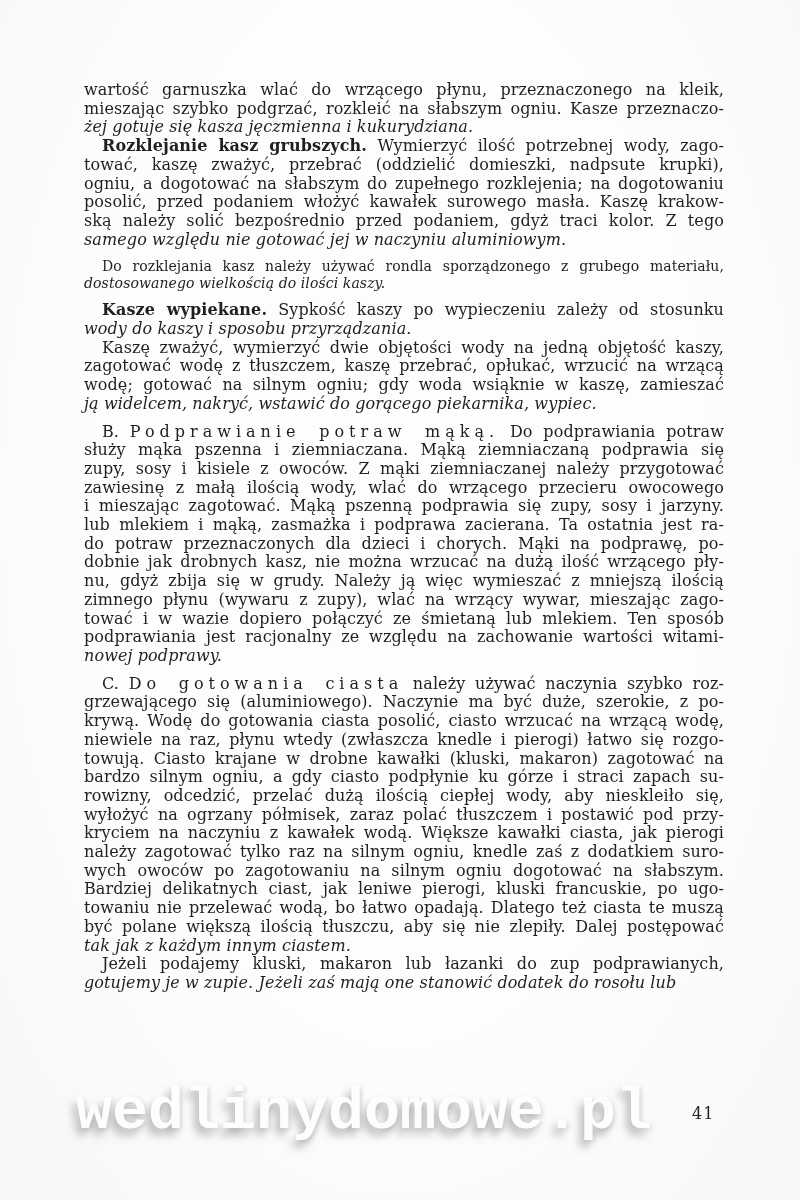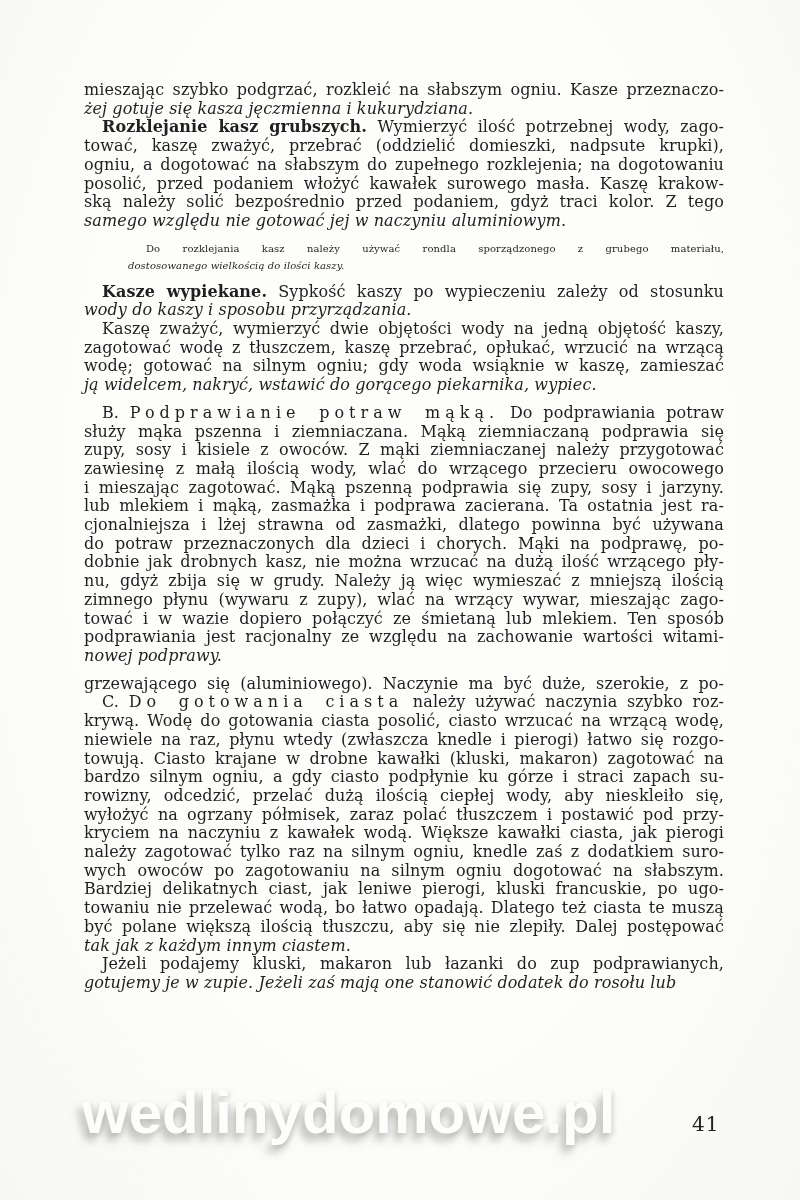--- a/index.html
+++ b/index.html
@@ -22,71 +22,70 @@
     width: 640px;
     z-index: 2;
   }
   .para {
     font-size: 16px;
     line-height: 18.7px;
     letter-spacing: 0.1px;
   }
   .para.gap { margin-top: 9px; }
   .para.small {
-    font-size: 10px;
+    font-size: 14px;
     line-height: 17px;
-    margin-left: 44px;
   }
   .line {
     text-align: justify;
     -moz-text-align-last: justify;
     text-align-last: justify;
   }
   .line.last {
     -moz-text-align-last: left;
     text-align-last: left;
     font-style: italic;
   }
   .line.indent { text-indent: 18px; }
   .seg-b { font-weight: bold; }
   .seg-sp { letter-spacing: 5px; word-spacing: 3px; }
   .watermark {
     position: absolute;
-    left: 82px; top: 1078px;
+    left: 76px; top: 1078px;
     z-index: 1;
-    font-family: Liberation Sans, sans-serif;
+    font-family: Liberation Mono, monospace;
     font-weight: bold;
     font-size: 60px;
     letter-spacing: 0px;
     color: #fdfdfc;
     text-shadow:
       -4px 7px 8px rgba(125, 125, 125, 0.55),
       2px 2px 4px rgba(190, 190, 190, 0.45),
       0 0 1px rgba(255, 255, 255, 0.9);
     white-space: nowrap;
     user-select: none;
   }
   .page-number {
     position: absolute;
     left: 692px; top: 1104px;
     z-index: 3;
-    font-size: 20px;
+    font-size: 16px;
     letter-spacing: 1px;
     color: #242424;
-    margin-top: 8px;
   }
 </style>
 </head>
 <body>
 
 <div class="scan-page">
   <div class="watermark">wedlinydomowe.pl</div>
 
   <div class="text-block">
       <div class="para">
+        <div class="line"><span>wartość garnuszka wlać do wrzącego płynu, przeznaczonego na kleik,</span></div>
         <div class="line"><span>mieszając szybko podgrzać, rozkleić na słabszym ogniu. Kasze przeznaczo-</span></div>
         <div class="line last"><span>żej gotuje się kasza jęczmienna i kukurydziana.</span></div>
       </div>
       <div class="para">
         <div class="line indent"><span class="seg-b">Rozklejanie kasz grubszych.</span><span> Wymierzyć ilość potrzebnej wody, zago-</span></div>
         <div class="line"><span>tować, kaszę zważyć, przebrać (oddzielić domieszki, nadpsute krupki),</span></div>
         <div class="line"><span>ogniu, a dogotować na słabszym do zupełnego rozklejenia; na dogotowaniu</span></div>
         <div class="line"><span>posolić, przed podaniem włożyć kawałek surowego masła. Kaszę krakow-</span></div>
         <div class="line"><span>ską należy solić bezpośrednio przed podaniem, gdyż traci kolor. Z tego</span></div>
         <div class="line last"><span>samego względu nie gotować jej w naczyniu aluminiowym.</span></div>
@@ -105,32 +104,31 @@
         <div class="line"><span>wodę; gotować na silnym ogniu; gdy woda wsiąknie w kaszę, zamieszać</span></div>
         <div class="line last"><span>ją widelcem, nakryć, wstawić do gorącego piekarnika, wypiec.</span></div>
       </div>
       <div class="para gap">
         <div class="line indent"><span>B. </span><span class="seg-sp">Podprawianie potraw mąką.</span><span> Do podprawiania potraw</span></div>
         <div class="line"><span>służy mąka pszenna i ziemniaczana. Mąką ziemniaczaną podprawia się</span></div>
         <div class="line"><span>zupy, sosy i kisiele z owoców. Z mąki ziemniaczanej należy przygotować</span></div>
         <div class="line"><span>zawiesinę z małą ilością wody, wlać do wrzącego przecieru owocowego</span></div>
         <div class="line"><span>i mieszając zagotować. Mąką pszenną podprawia się zupy, sosy i jarzyny.</span></div>
         <div class="line"><span>lub mlekiem i mąką, zasmażka i podprawa zacierana. Ta ostatnia jest ra-</span></div>
-        <div class="line"><span>cjonalniejsza i lżej strawna od zasmażki, dlatego powinna być używana</span></div>
         <div class="line"><span>do potraw przeznaczonych dla dzieci i chorych. Mąki na podprawę, po-</span></div>
         <div class="line"><span>dobnie jak drobnych kasz, nie można wrzucać na dużą ilość wrzącego pły-</span></div>
         <div class="line"><span>nu, gdyż zbija się w grudy. Należy ją więc wymieszać z mniejszą ilością</span></div>
         <div class="line"><span>zimnego płynu (wywaru z zupy), wlać na wrzący wywar, mieszając zago-</span></div>
         <div class="line"><span>tować i w wazie dopiero połączyć ze śmietaną lub mlekiem. Ten sposób</span></div>
         <div class="line"><span>podprawiania jest racjonalny ze względu na zachowanie wartości witami-</span></div>
         <div class="line last"><span>nowej podprawy.</span></div>
       </div>
       <div class="para gap">
+        <div class="line indent"><span>C. </span><span class="seg-sp">Do gotowania ciasta</span><span> należy używać naczynia szybko roz-</span></div>
         <div class="line"><span>grzewającego się (aluminiowego). Naczynie ma być duże, szerokie, z po-</span></div>
-        <div class="line indent"><span>C. </span><span class="seg-sp">Do gotowania ciasta</span><span> należy używać naczynia szybko roz-</span></div>
         <div class="line"><span>krywą. Wodę do gotowania ciasta posolić, ciasto wrzucać na wrzącą wodę,</span></div>
         <div class="line"><span>niewiele na raz, płynu wtedy (zwłaszcza knedle i pierogi) łatwo się rozgo-</span></div>
         <div class="line"><span>towują. Ciasto krajane w drobne kawałki (kluski, makaron) zagotować na</span></div>
         <div class="line"><span>bardzo silnym ogniu, a gdy ciasto podpłynie ku górze i straci zapach su-</span></div>
         <div class="line"><span>rowizny, odcedzić, przelać dużą ilością ciepłej wody, aby nieskleiło się,</span></div>
         <div class="line"><span>wyłożyć na ogrzany półmisek, zaraz polać tłuszczem i postawić pod przy-</span></div>
         <div class="line"><span>kryciem na naczyniu z kawałek wodą. Większe kawałki ciasta, jak pierogi</span></div>
         <div class="line"><span>należy zagotować tylko raz na silnym ogniu, knedle zaś z dodatkiem suro-</span></div>
         <div class="line"><span>wych owoców po zagotowaniu na silnym ogniu dogotować na słabszym.</span></div>
         <div class="line"><span>Bardziej delikatnych ciast, jak leniwe pierogi, kluski francuskie, po ugo-</span></div>

